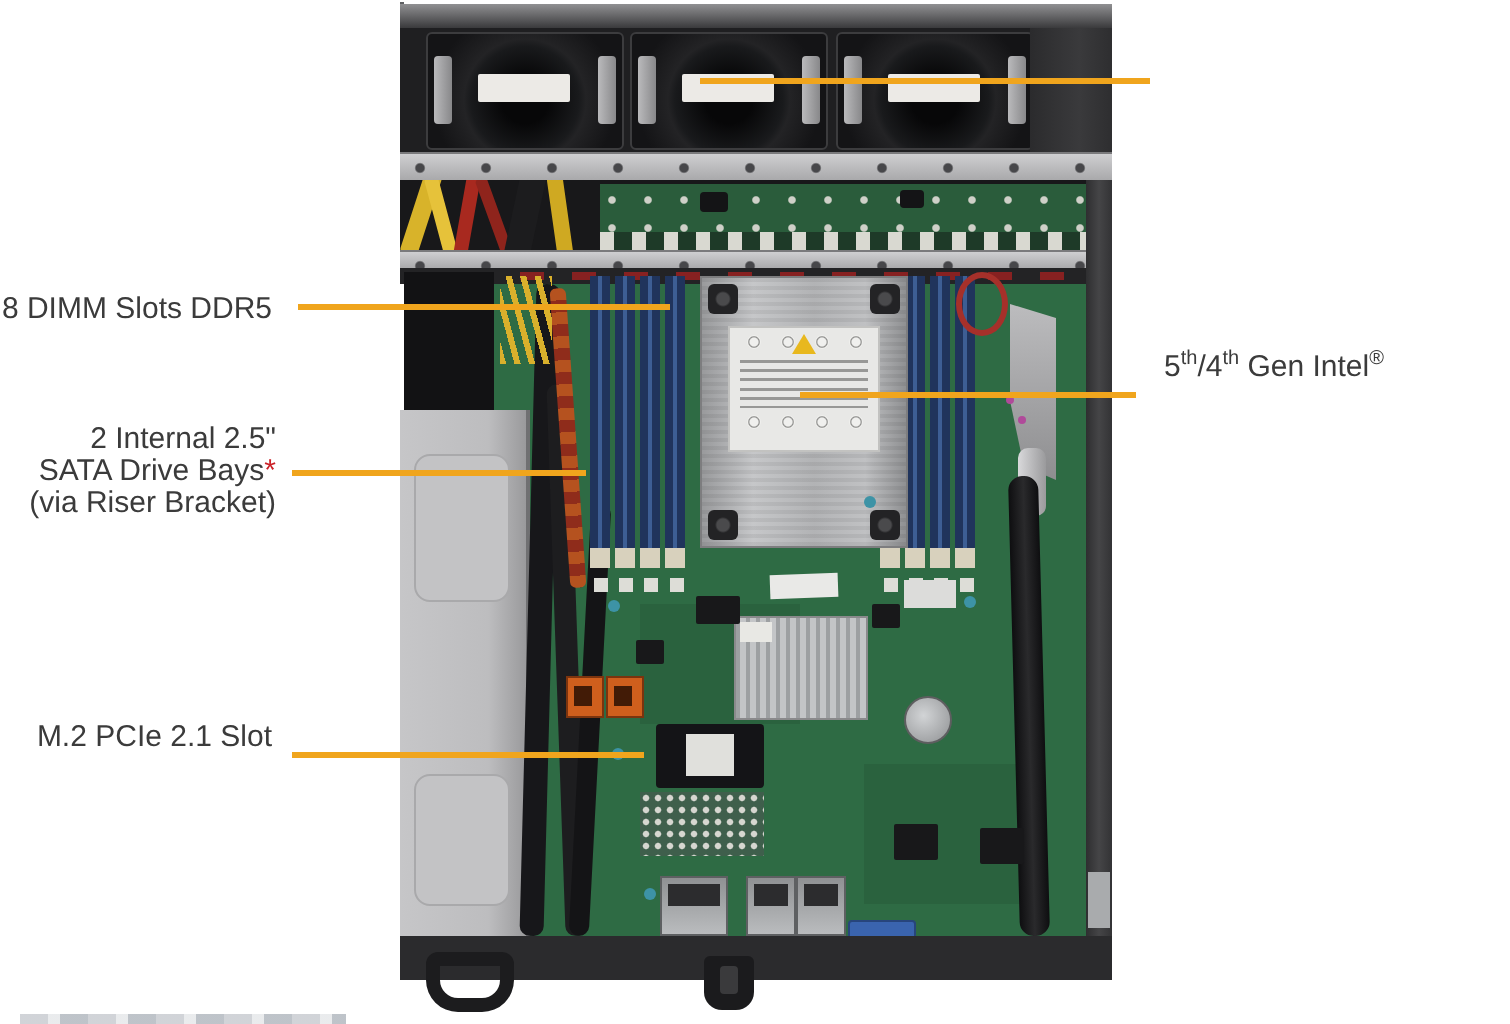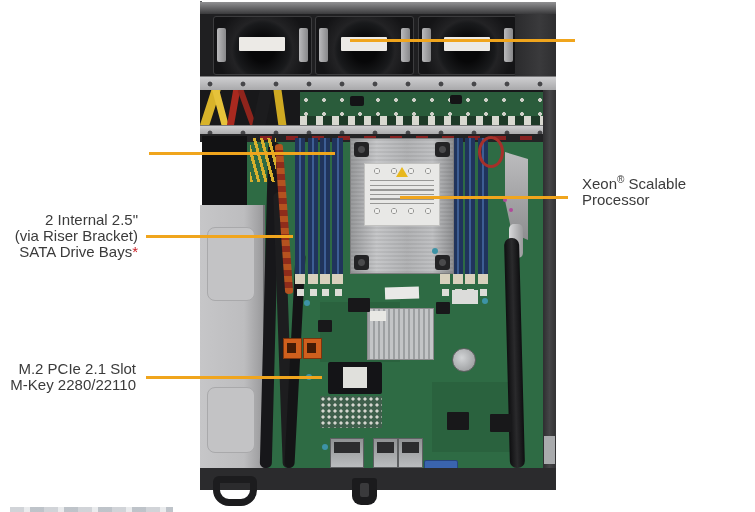--- a/index.html
+++ b/index.html
@@ -236,29 +236,29 @@
 
   <span class="abs cropstrip"></span>
 
   <span class="cline" style="left:350px;top:39px;width:225px;"></span>
   <span class="cline" style="left:149px;top:152px;width:186px;"></span>
   <span class="cline" style="left:400px;top:196px;width:168px;"></span>
   <span class="cline" style="left:146px;top:235px;width:147px;"></span>
   <span class="cline" style="left:146px;top:376px;width:176px;"></span>
 
 
+  <div class="lbl ra" style="left:0;top:147px;width:136px;">8 DIMM Slots DDR5</div>
 
   <div class="lbl" style="left:582px;top:176px;">
-    <div><span>Xeon</span><sup>®</sup><span> Scalable Processor</span></div>
+    <div><span>5</span><sup>th</sup><span>/4</span><sup>th</sup><span> Gen Intel</span><sup>®</sup></div>
   </div>
 
   <div class="lbl ra" style="left:0;top:212px;width:138px;">
     <div>2 Internal 2.5"</div>
+    <div><span>SATA Drive Bays</span><span class="star">*</span></div>
     <div>(via Riser Bracket)</div>
-    <div><span>SATA Drive Bays</span><span class="star">*</span></div>
   </div>
 
   <div class="lbl ra" style="left:0;top:361px;width:136px;">
     <div>M.2 PCIe 2.1 Slot</div>
-    <div>M-Key 2280/22110</div>
   </div>
 
 </div>
 
 </body></html>

